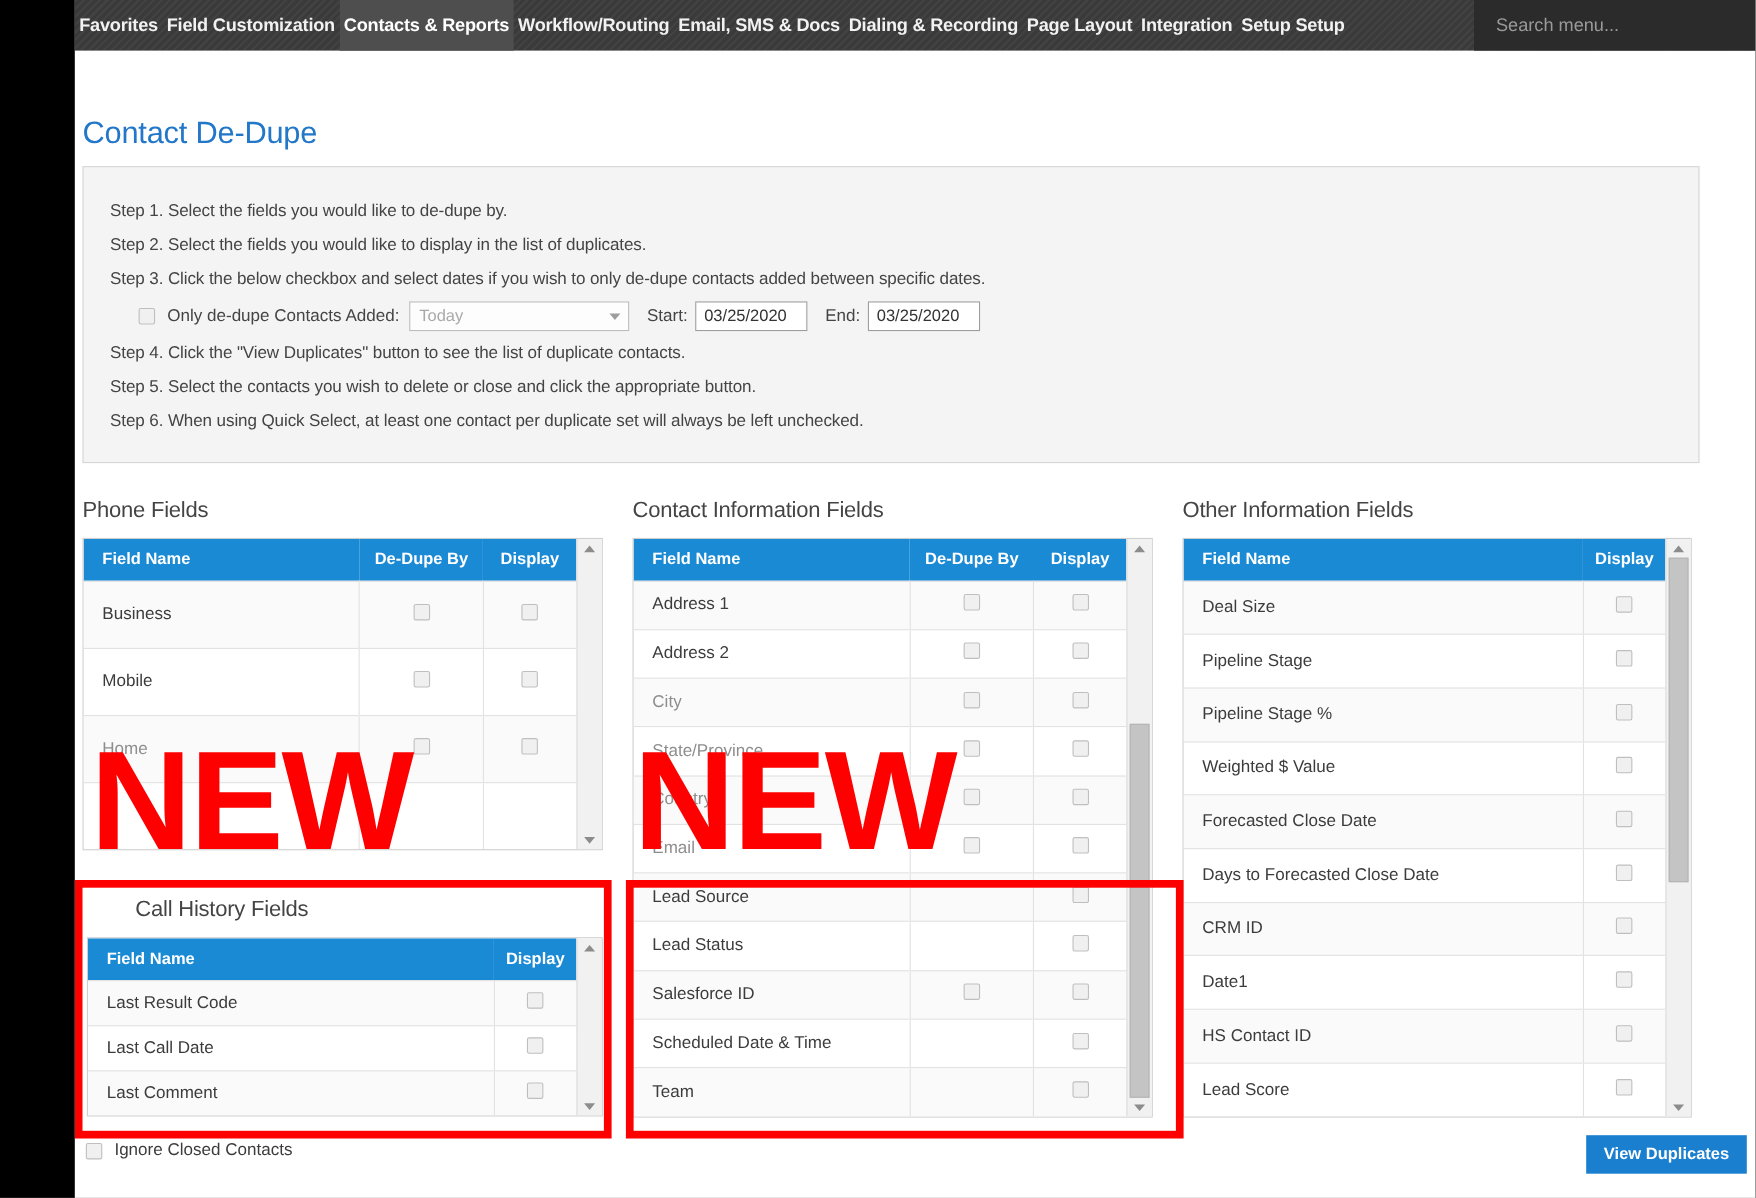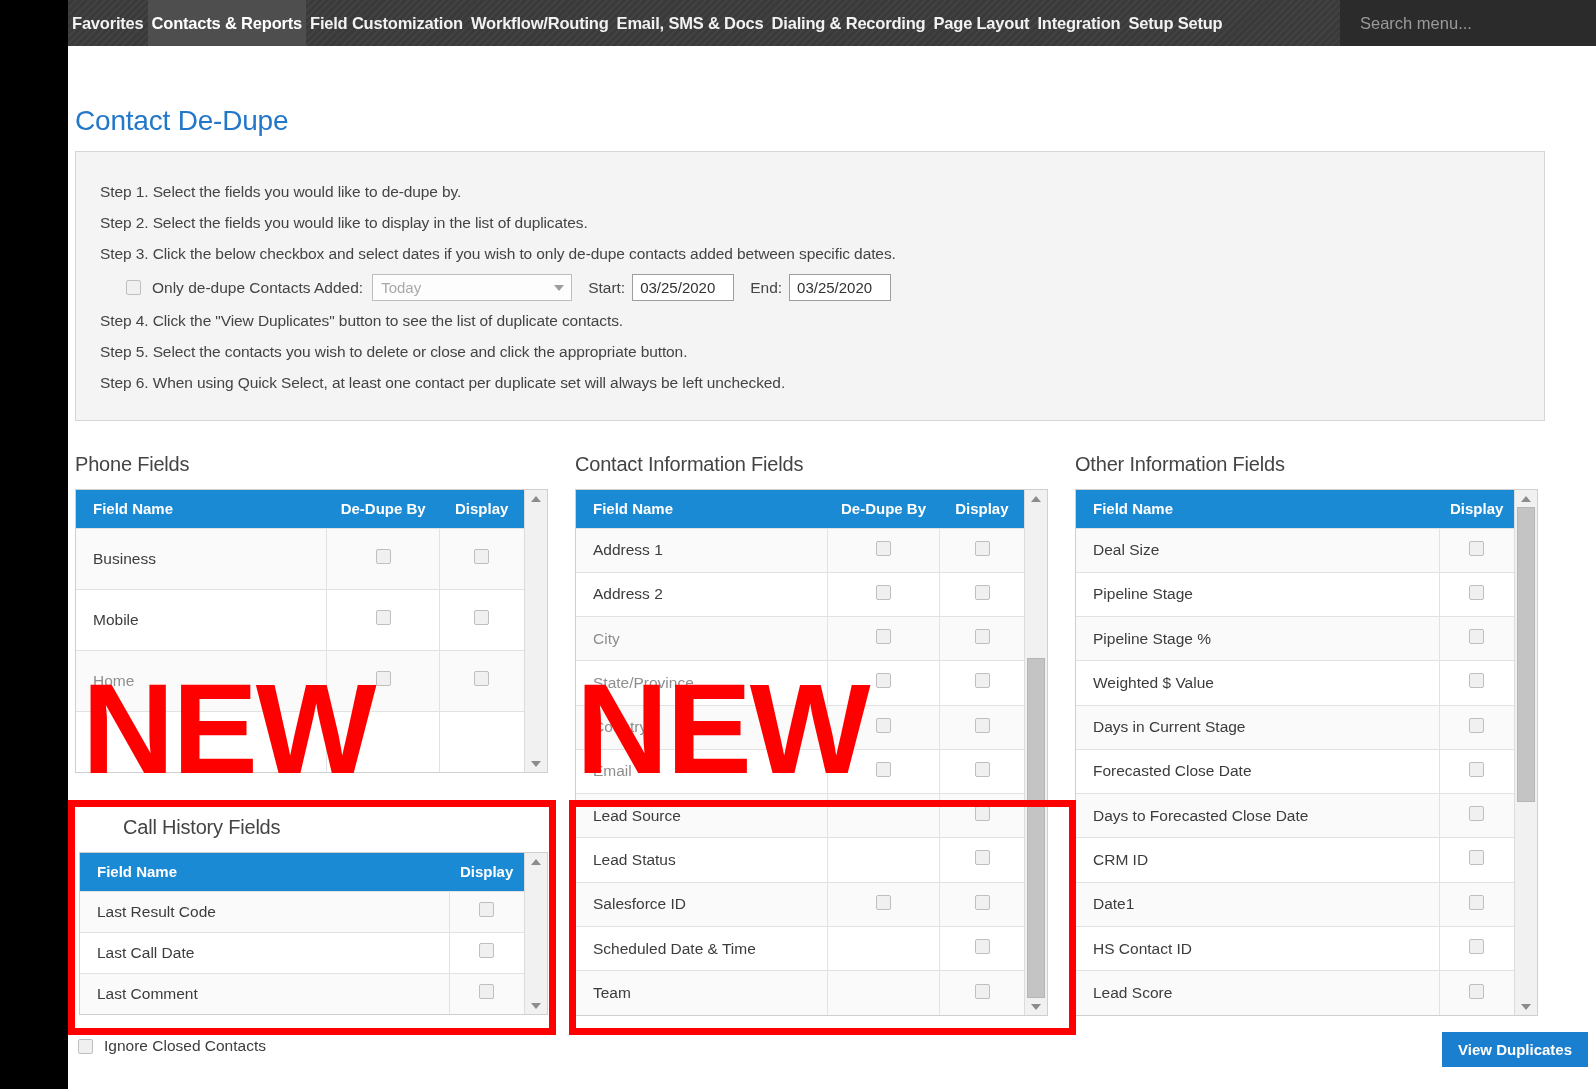--- a/index.html
+++ b/index.html
@@ -178,25 +178,25 @@
 </style>
 </head>
 <body>
 
 <div id="page">
 
   <div id="topnav">
     <div class="navitem">
         <span>Favorites</span>
       </div>
+    <div class="navitem">
+        <span>Field Customization</span>
+      </div>
     <div class="navitem active">
         <span>Contacts &amp; Reports</span>
-      </div>
-    <div class="navitem">
-        <span>Field Customization</span>
       </div>
     <div class="navitem">
         <span>Workflow/Routing</span>
       </div>
     <div class="navitem">
         <span>Email, SMS &amp; Docs</span>
       </div>
     <div class="navitem">
         <span>Dialing &amp; Recording</span>
       </div>
@@ -401,24 +401,20 @@
           </tr>
         <tr>
             <td>Pipeline Stage %</td>
             <td class="c"><span class="cb"></span></td>
           </tr>
         <tr>
             <td>Weighted $ Value</td>
             <td class="c"><span class="cb"></span></td>
           </tr>
         <tr>
-            <td>Days in Current Stage</td>
-            <td class="c"><span class="cb"></span></td>
-          </tr>
-        <tr>
             <td>Forecasted Close Date</td>
             <td class="c"><span class="cb"></span></td>
           </tr>
         <tr>
             <td>Days to Forecasted Close Date</td>
             <td class="c"><span class="cb"></span></td>
           </tr>
         <tr>
             <td>CRM ID</td>
             <td class="c"><span class="cb"></span></td>

